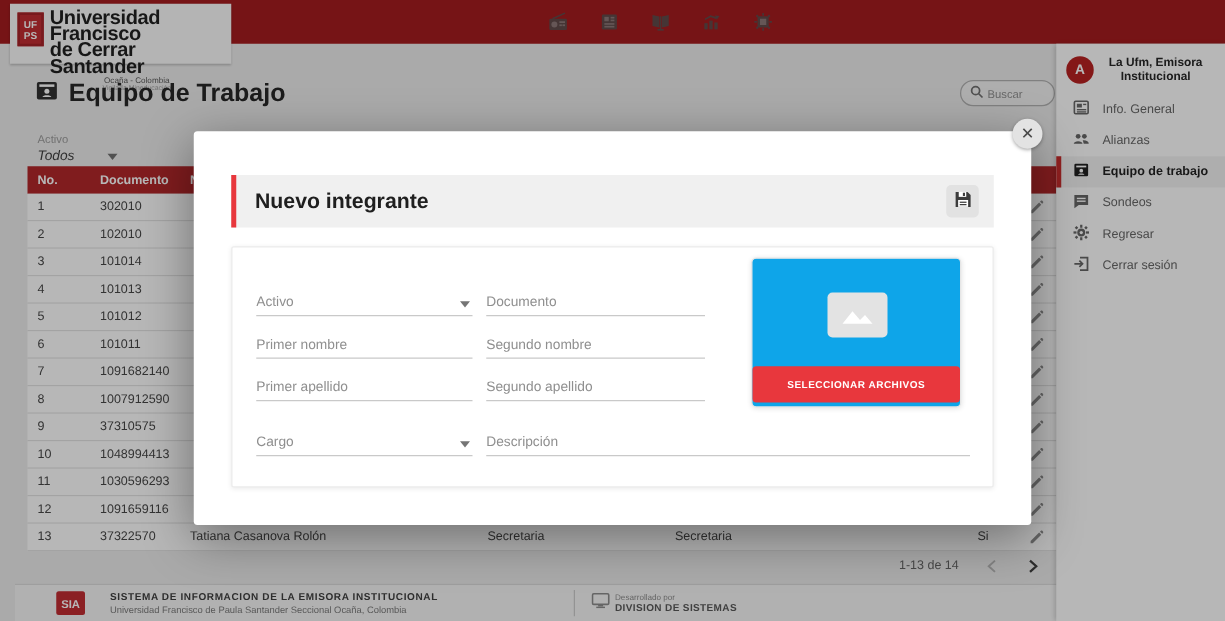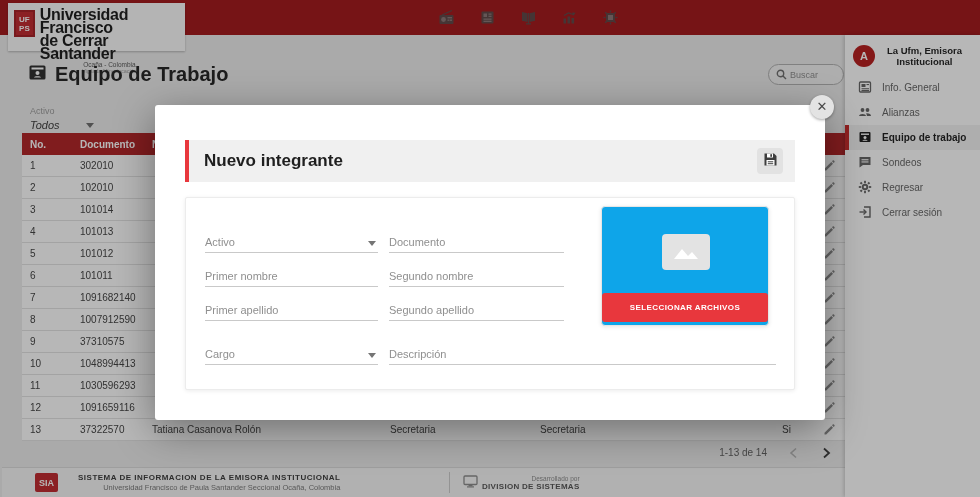--- a/index.html
+++ b/index.html
@@ -39,22 +39,22 @@
   .table { position:absolute; left:22px; top:133px; width:823px; }
   .t-row, .t-head { display:grid; grid-template-columns:50px 72px 238px 150px 242px 30px 1fr;
     height:22px; align-items:center; padding-left:8px; font-size:10px; }
   .t-head { background:#B02225; color:#fff; font-weight:bold; }
   .t-row { background:#fff; border-bottom:1px solid #e2e2e2; color:#424242; }
   .t-cell-actions { display:flex; justify-content:center; }
   .t-foot { height:23px; display:flex; align-items:center; justify-content:flex-end; gap:20px;
     font-size:10px; color:#616161; padding-right:12px; }
   .pg-btn { background:none; border:none; cursor:pointer; padding:0 2px; display:flex; }
   
-  .footer { position:absolute; left:2px; bottom:0; width:950px; height:30px; background:#f7f7f7;
-    border-top:1px solid #dcdcdc; display:flex; align-items:center;text-align:right; }
+  .footer { position:absolute; left:12px; bottom:0; width:950px; height:30px; background:#f7f7f7;
+    border-top:1px solid #dcdcdc; display:flex; align-items:center; }
   .sia-box { margin-left:33px; width:23px; height:19px; background:#C0272D; color:#fff; font-size:9px;
     font-weight:bold; display:flex; align-items:center; justify-content:center; border-radius:2px; }
   .f-text { margin-left:20px; }
   .f-line1 { font-size:8px; font-weight:bold; color:#3a3a3a; letter-spacing:.5px; }
   .f-line2 { font-size:7.5px; color:#777; margin-top:1px; }
   .f-right { position:absolute; left:447px; top:4px; bottom:4px; border-left:1px solid #cccccc;
     display:flex; align-items:center; padding-left:13px; gap:4px; }
   .dev-label { font-size:6.5px; color:#8a8a8a; }
   .dev-name { font-size:8px; font-weight:bold; color:#555; letter-spacing:.3px; }
   

